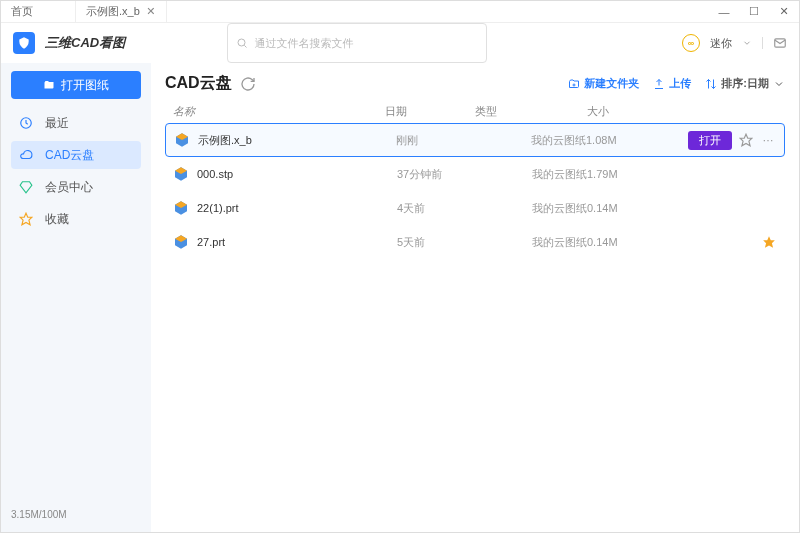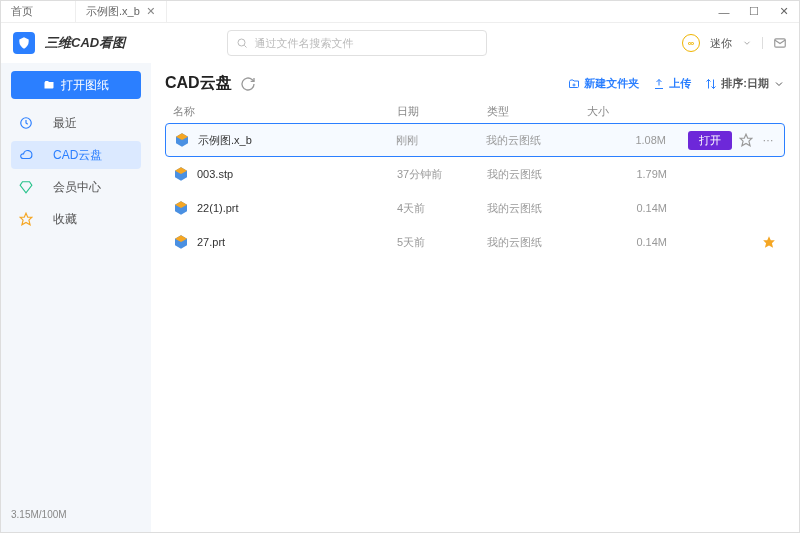--- a/index.html
+++ b/index.html
@@ -8,52 +8,52 @@
 .titlebar { height: 22px; display: flex; align-items: stretch; border-bottom: 1px solid #eee; font-size: 11px; color: #666; }
 .tab { display: flex; align-items: center; padding: 0 10px; border-right: 1px solid #eee; gap: 6px; min-width: 75px; }
 .tab.active { background: #fff; }
 .tab-close { width: 10px; height: 10px; color: #888; display:flex;align-items:center;justify-content:center;cursor:pointer; }
 .winctl { margin-left: auto; display: flex; }
 .winbtn { width: 30px; display:flex;align-items:center;justify-content:center;cursor:pointer; }
 .topbar { height: 40px; display: flex; align-items: center; padding: 0 12px; gap: 10px; }
 .logo { width: 22px; height: 22px; background: #2b7fff; border-radius: 4px; display:flex;align-items:center;justify-content:center; }
 .logo svg { width:14px;height:14px; }
 .app-title { font-size: 13px; font-weight: bold; color: #333; font-style: italic; }
-.search { margin-left: auto; margin-right: auto; width: 260px; height: 26px; border: 1px solid #e0e0e0; border-radius: 4px; display:flex; align-items:center; padding: 0 8px; gap:6px; color:#bbb; font-size:11px; }
+.search { margin-left: auto; margin-right: auto; width: 260px; height: 40px; border: 1px solid #e0e0e0; border-radius: 4px; display:flex; align-items:center; padding: 0 8px; gap:6px; color:#bbb; font-size:11px; }
 .topright { margin-left:auto; display:flex; align-items:center; gap:10px; font-size:11px; color:#555; }
 .mini-badge { width:18px;height:18px;border:1px solid #f0b400;border-radius:50%;display:flex;align-items:center;justify-content:center;color:#f0b400;font-size:9px;font-weight:bold; }
 .body { flex:1; display:flex; min-height:0; }
 .sidebar { width: 150px; background: #f4f7fb; display:flex; flex-direction:column; padding: 8px 10px; gap:4px; }
 .openbtn { background:#2b7fff; color:#fff; border:none; border-radius:4px; height:28px; font-size:12px; display:flex;align-items:center;justify-content:center;gap:6px;cursor:pointer; margin-bottom:6px; }
-.navitem { height:28px; display:flex; align-items:center; gap:20px; padding:0 8px; font-size:12px; color:#555; border-radius:4px; cursor:pointer; }
+.navitem { height:28px; display:flex; align-items:center; gap:12px; padding:0 8px; font-size:12px; color:#555; border-radius:4px; cursor:pointer; }
 .navitem.sel { background:#dbe9ff; color:#2b7fff; }
 .navitem svg { width:14px;height:14px; }
 .storage { margin-top:auto; font-size:10px; color:#888; padding:4px 0; }
 .main { flex:1; display:flex; flex-direction:column; padding: 10px 14px; min-width:0; }
 .mainhead { display:flex; align-items:center; gap:8px; }
 .page-title { font-size:16px; font-weight:bold; color:#222; }
 .refresh { width:16px;height:16px;color:#999;cursor:pointer; }
 .actions { margin-left:auto; display:flex; gap:14px; align-items:center; font-size:11px; color:#2b7fff; }
 .actionbtn { display:flex; align-items:center; gap:4px; cursor:pointer;font-weight:bold; }
 .actionbtn svg { width:12px;height:12px; }
 .sortbtn { color:#555; }
 .colhead { display:flex; font-size:11px; color:#888; padding: 10px 8px 4px 8px; }
-.c-name { flex:1; }
+.c-name { flex:1;font-style:italic; }
 .c-date { width:90px; }
 .c-type { width:100px; }
-.c-size { width:80px; }
+.c-size { width:80px;margin-left:12px; }
 .c-act { width:110px; }
 .filelist { flex:1; overflow:auto; }
 .row { display:flex; align-items:center; font-size:11px; color:#555; height:34px; padding:0 8px; border-radius:4px; }
 .row.sel { border:1px solid #2b7fff; background:#f6faff; }
 .fname { flex:1; display:flex; align-items:center; gap:8px; color:#333; }
 .ficon { width:16px;height:16px; display:flex;align-items:center;justify-content:center;}
 .fdate { width:90px; color:#999; }
-.ftype { width:100px; color:#999; }
-.fsize { width:80px; color:#999;text-align:right; }
+.ftype { width:100px; color:#999;text-align:right; }
+.fsize { width:80px; color:#999; }
 .fact { width:110px; display:flex; align-items:center; gap:6px; justify-content:flex-end; }
 .openfile { background:#6d28d9; color:#fff; border:none; border-radius:3px; padding:2px 10px; font-size:11px; cursor:pointer; min-width:44px; }
 .iconbtn { width:16px;height:16px;color:#999;cursor:pointer;display:flex;align-items:center;justify-content:center; }
 .star-on { color:#f5a623; }
 .divider { height:12px; width:1px; background:#ddd; }
 </style>
 </head>
 <body>
 
 <div class="win">
@@ -208,21 +208,21 @@
             </div>
           </div>
           <div class="row">
             <div class="fname">
               <span class="ficon">
                 <svg viewBox="0 0 24 24" width="16" height="16">
                   <path fill="#4a90e2" d="M12 2l9 5v10l-9 5-9-5V7l9-5z"></path>
                   <path fill="#f5a623" d="M12 2l9 5-9 5-9-5 9-5z"></path>
                 </svg>
               </span>
-              <span>003.stp</span>
+              <span>000.stp</span>
             </div>
             <div class="fdate">37分钟前</div>
             <div class="ftype">我的云图纸</div>
             <div class="fsize">1.79M</div>
             <div class="fact"></div>
           </div>
           <div class="row">
             <div class="fname">
               <span class="ficon">
                 <svg viewBox="0 0 24 24" width="16" height="16">

